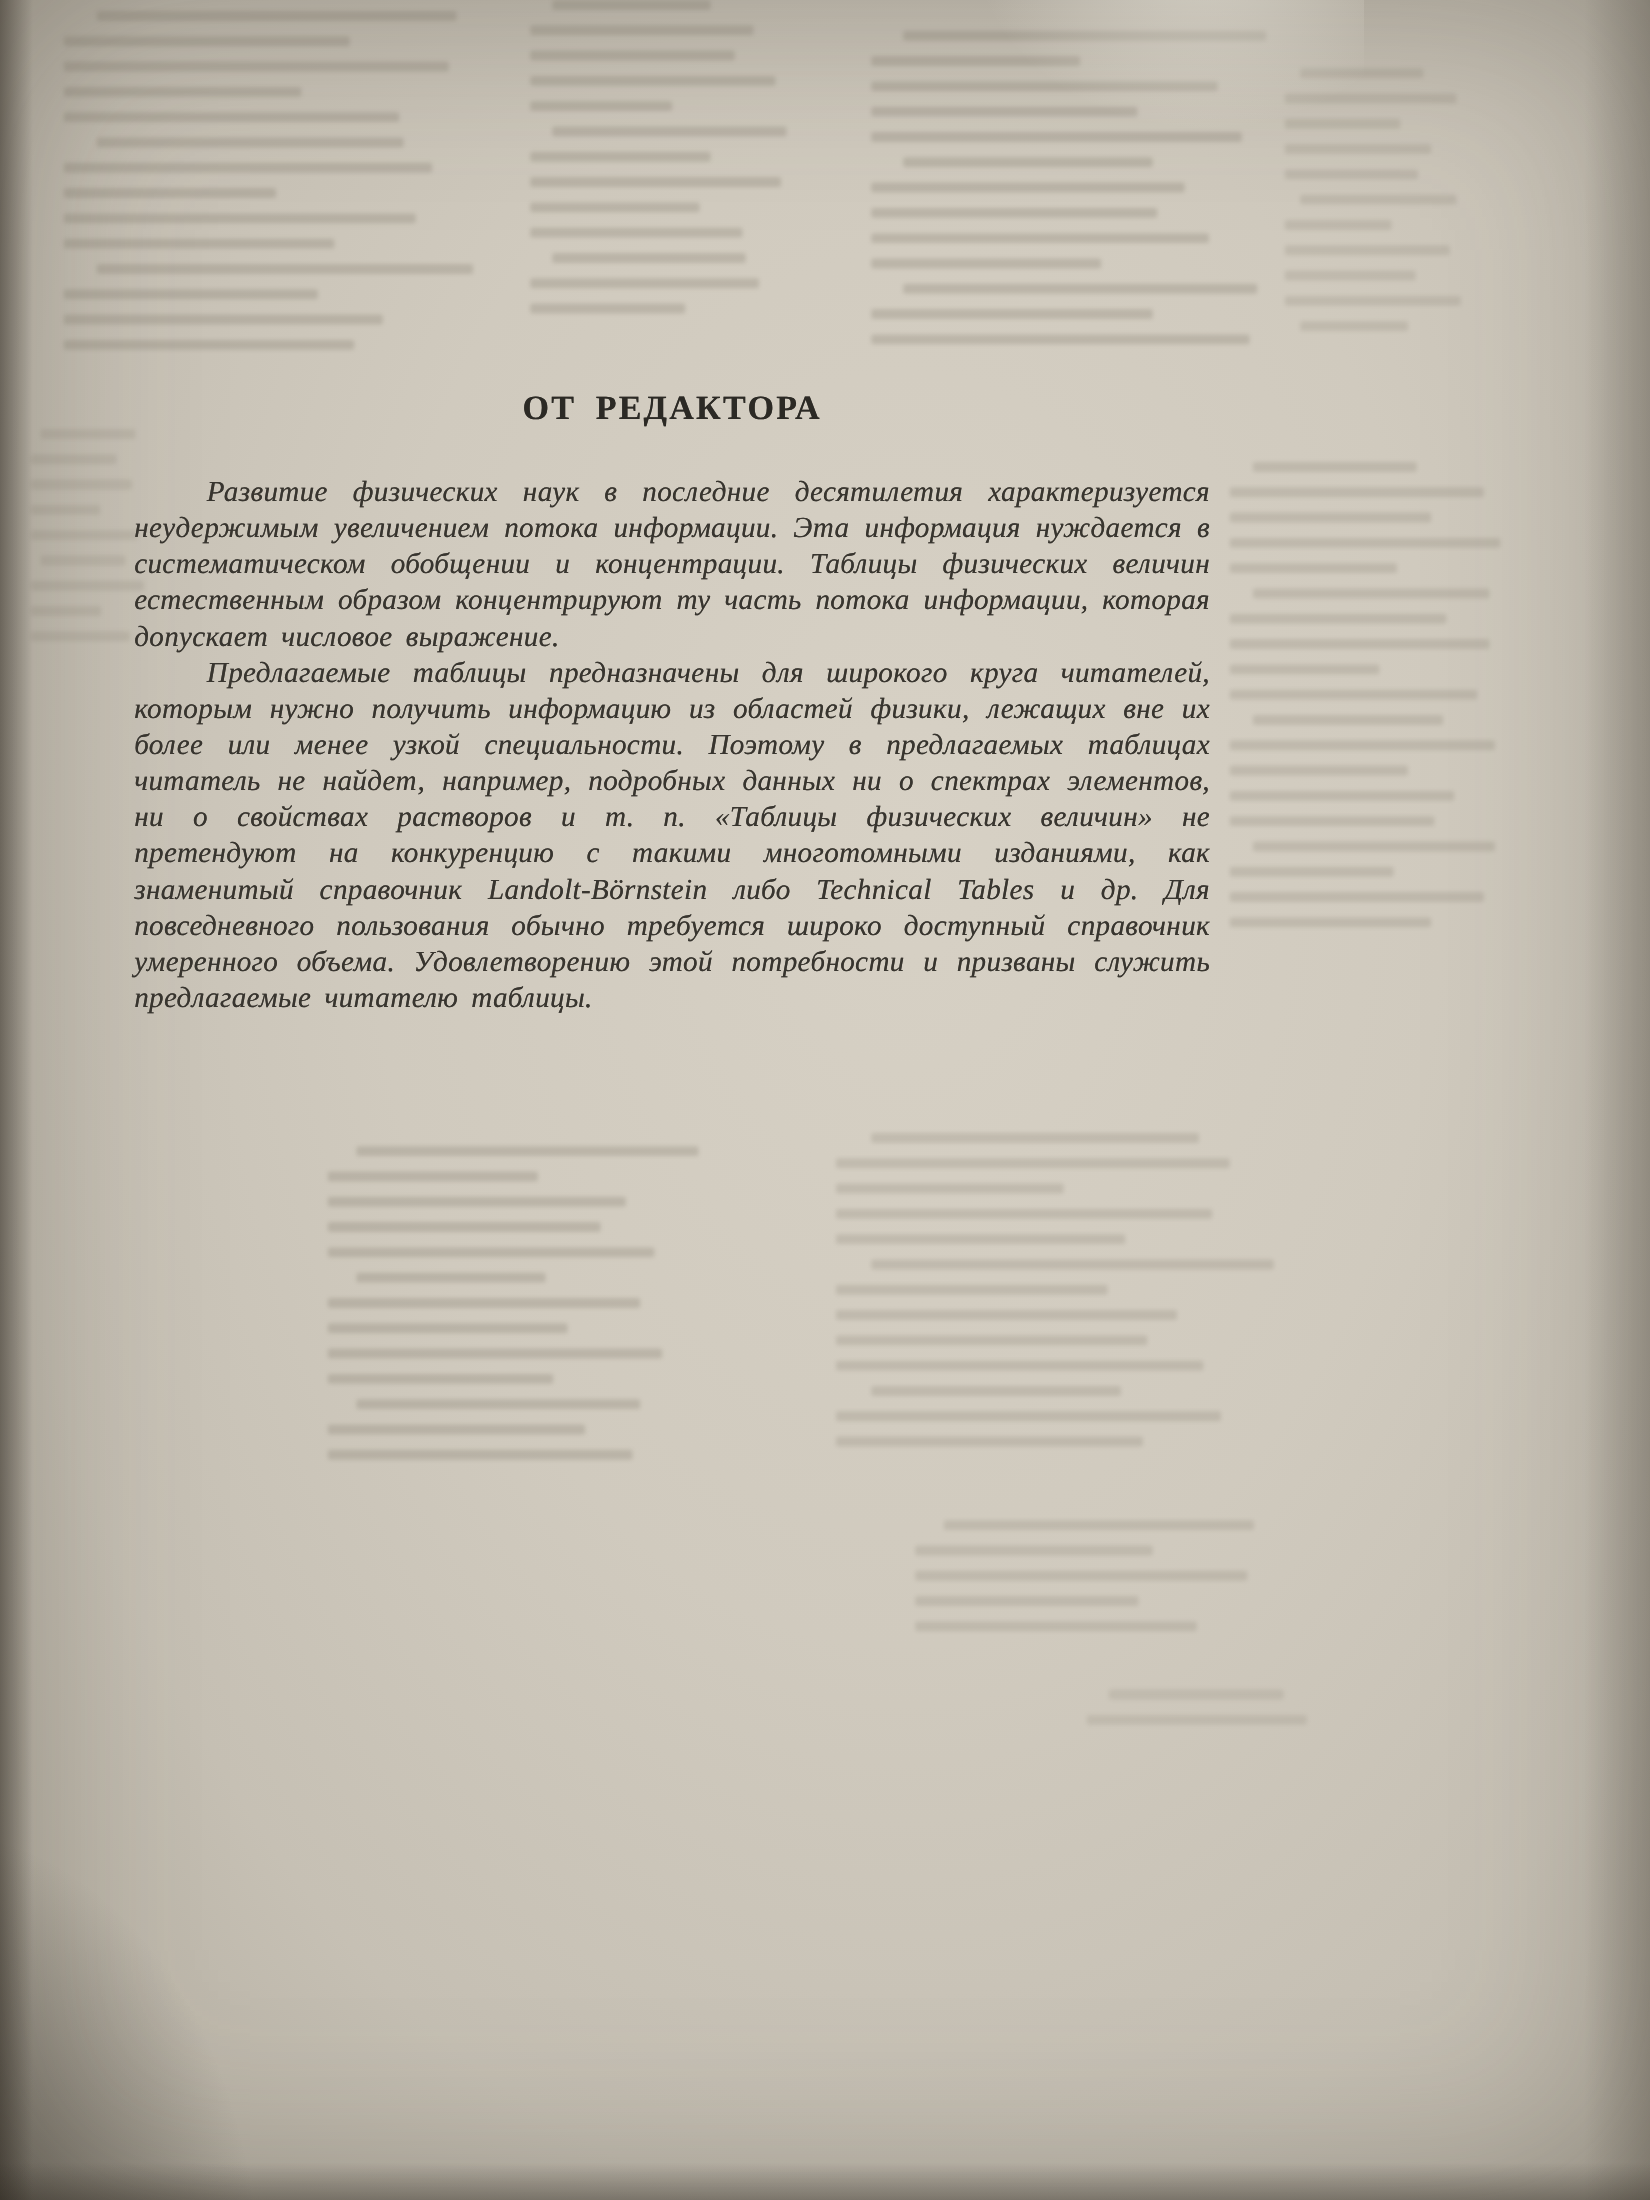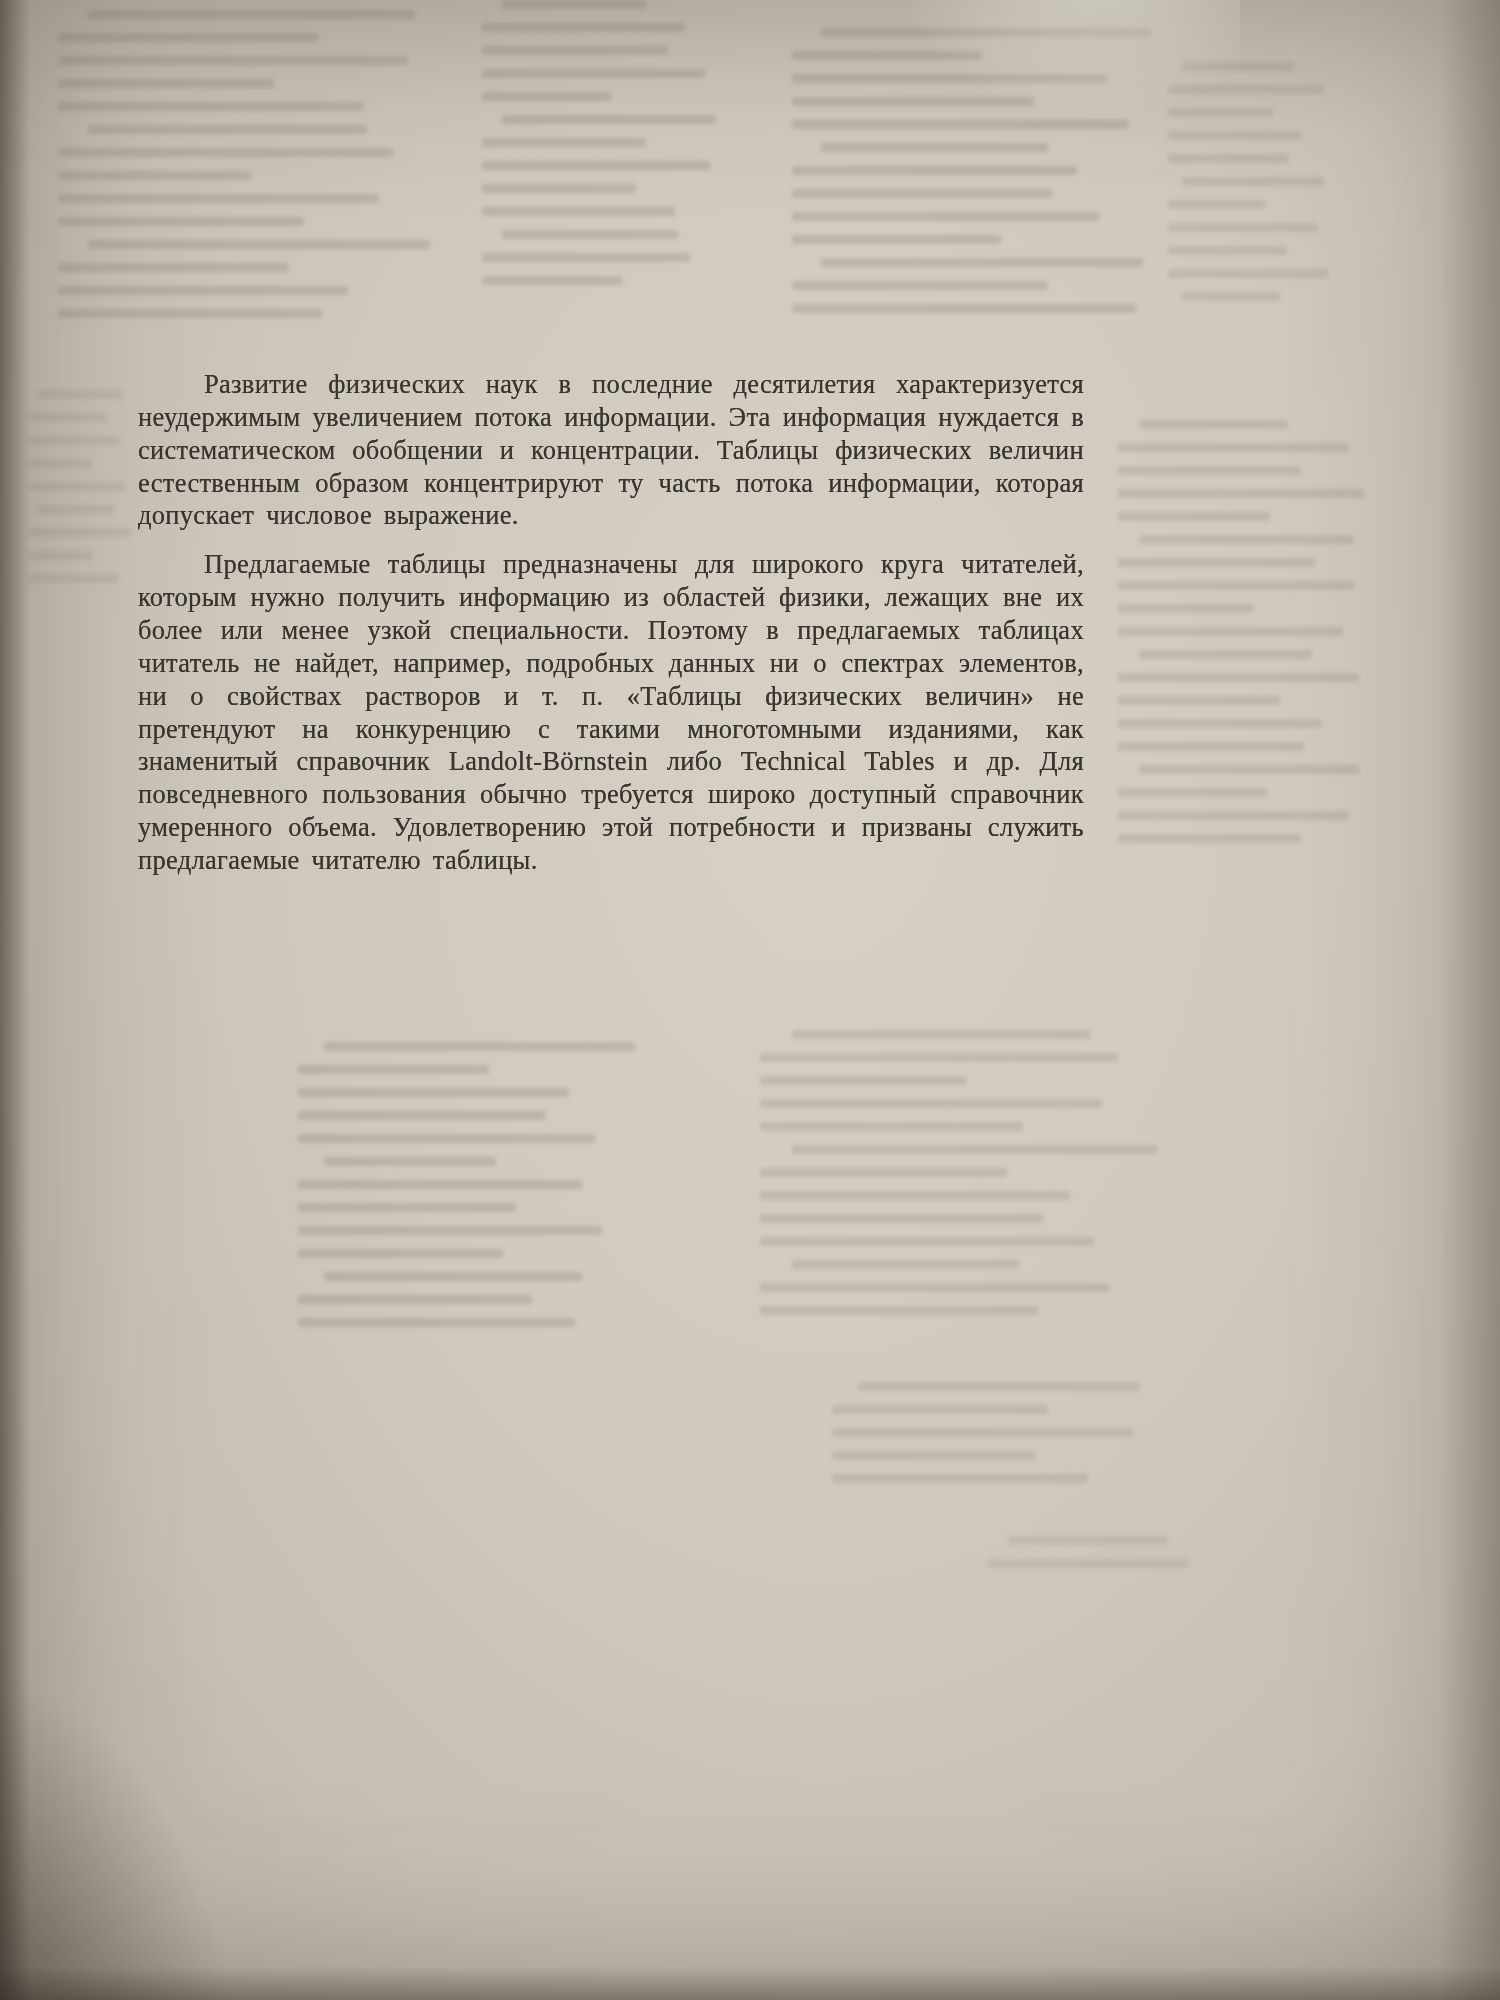--- a/index.html
+++ b/index.html
@@ -73,22 +73,23 @@
   .title{
     text-align:center;
     font-weight:bold;
     font-size:31px;
     letter-spacing:2px;
     color:#2c2a25;
     margin:0 0 40px 0;
     word-spacing:8px;
   }
   .content p{
-    margin:16px;
+    margin:0;
     text-indent:66px;
+    font-style:italic;
   }
   .signature{
     margin-top:46px;
     text-align:right;
     padding-right:52px;
     font-weight:bold;
     font-size:28px;
     letter-spacing:2.5px;
     word-spacing:6px;
     color:#2c2a25;
@@ -226,20 +227,21 @@
       <div class="gl" style="width: 92%;"></div>
       <div class="gl" style="width: 62%;"></div>
       <div class="gl" style="width: 78%;"></div>
     </div>
   <div class="ghost" style="left:988px;top:1536px;width:256px;opacity:.35;">
       <div class="gl" style="width: 62%; margin-left: 8%;"></div>
       <div class="gl" style="width: 78%;"></div>
     </div>
 
   <div class="content">
+    <div class="title">ОТ РЕДАКТОРА</div>
     <p>Развитие физических наук в последние десятилетия характеризуется неудержимым увеличением потока информации. Эта информация нуждается в систематическом обобщении и концентрации. Таблицы физических величин естественным образом концентрируют ту часть потока информации, которая допускает числовое выражение.</p>
     <p>Предлагаемые таблицы предназначены для широкого круга читателей, которым нужно получить информацию из областей физики, лежащих вне их более или менее узкой специальности. Поэтому в предлагаемых таблицах читатель не найдет, например, подробных данных ни о спектрах элементов, ни о свойствах растворов и т. п. «Таблицы физических величин» не претендуют на конкуренцию с такими многотомными изданиями, как знаменитый справочник Landolt-Börnstein либо Technical Tables и др. Для повседневного пользования обычно требуется широко доступный справочник умеренного объема. Удовлетворению этой потребности и призваны служить предлагаемые читателю таблицы.</p>
   </div>
 
   <div class="corner-light"></div>
   <div class="corner-dark"></div>
   <div class="edge-left"></div>
   <div class="edge-right"></div>
   <div class="edge-bottom"></div>
 

